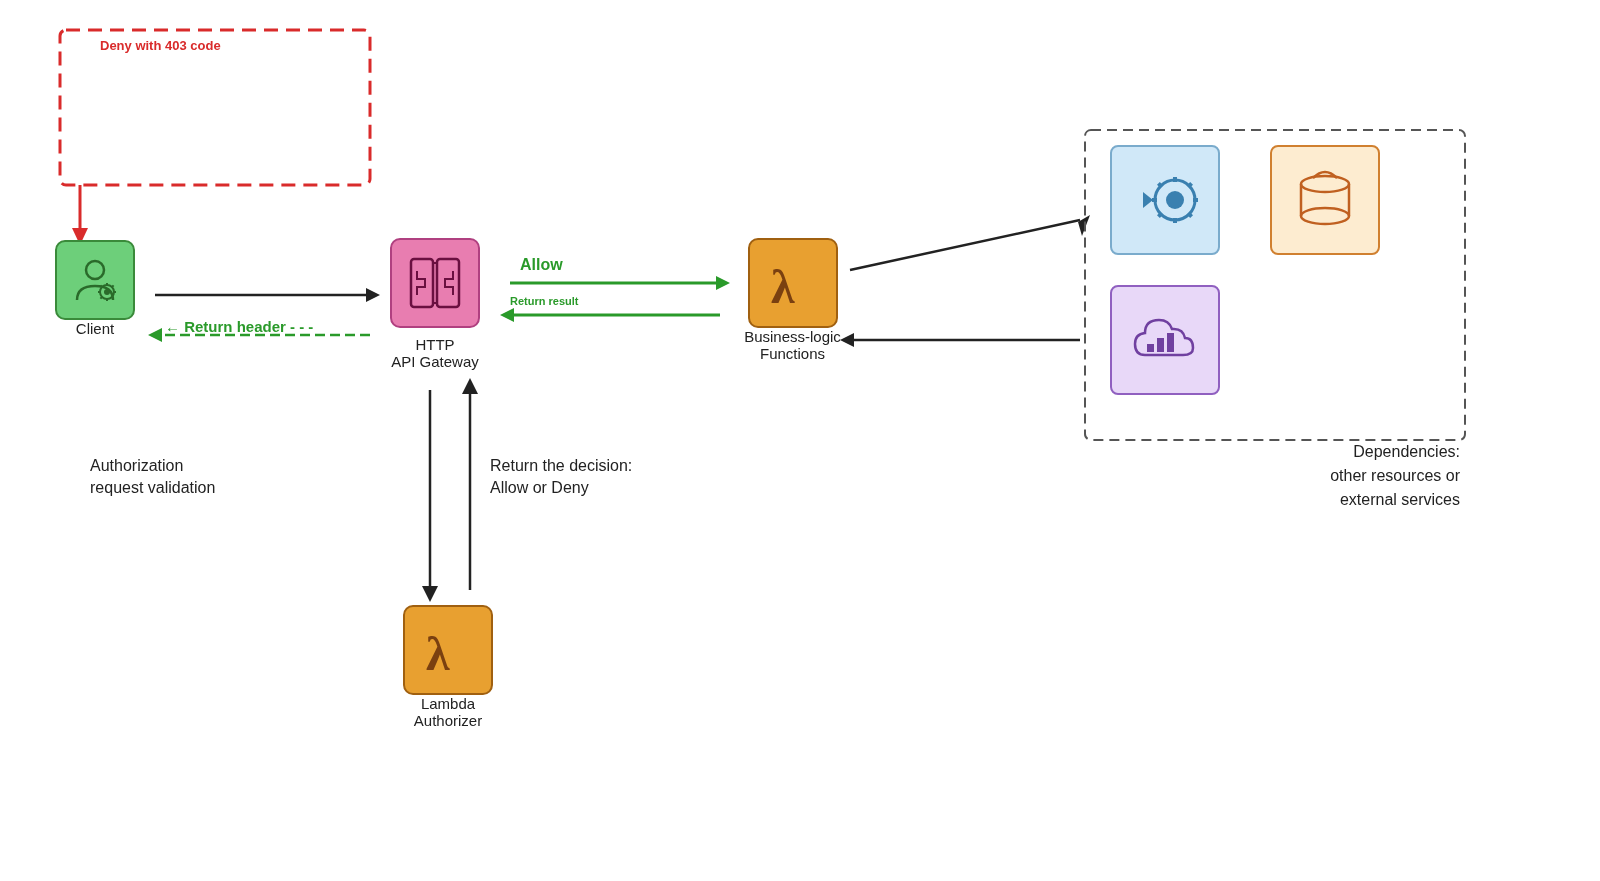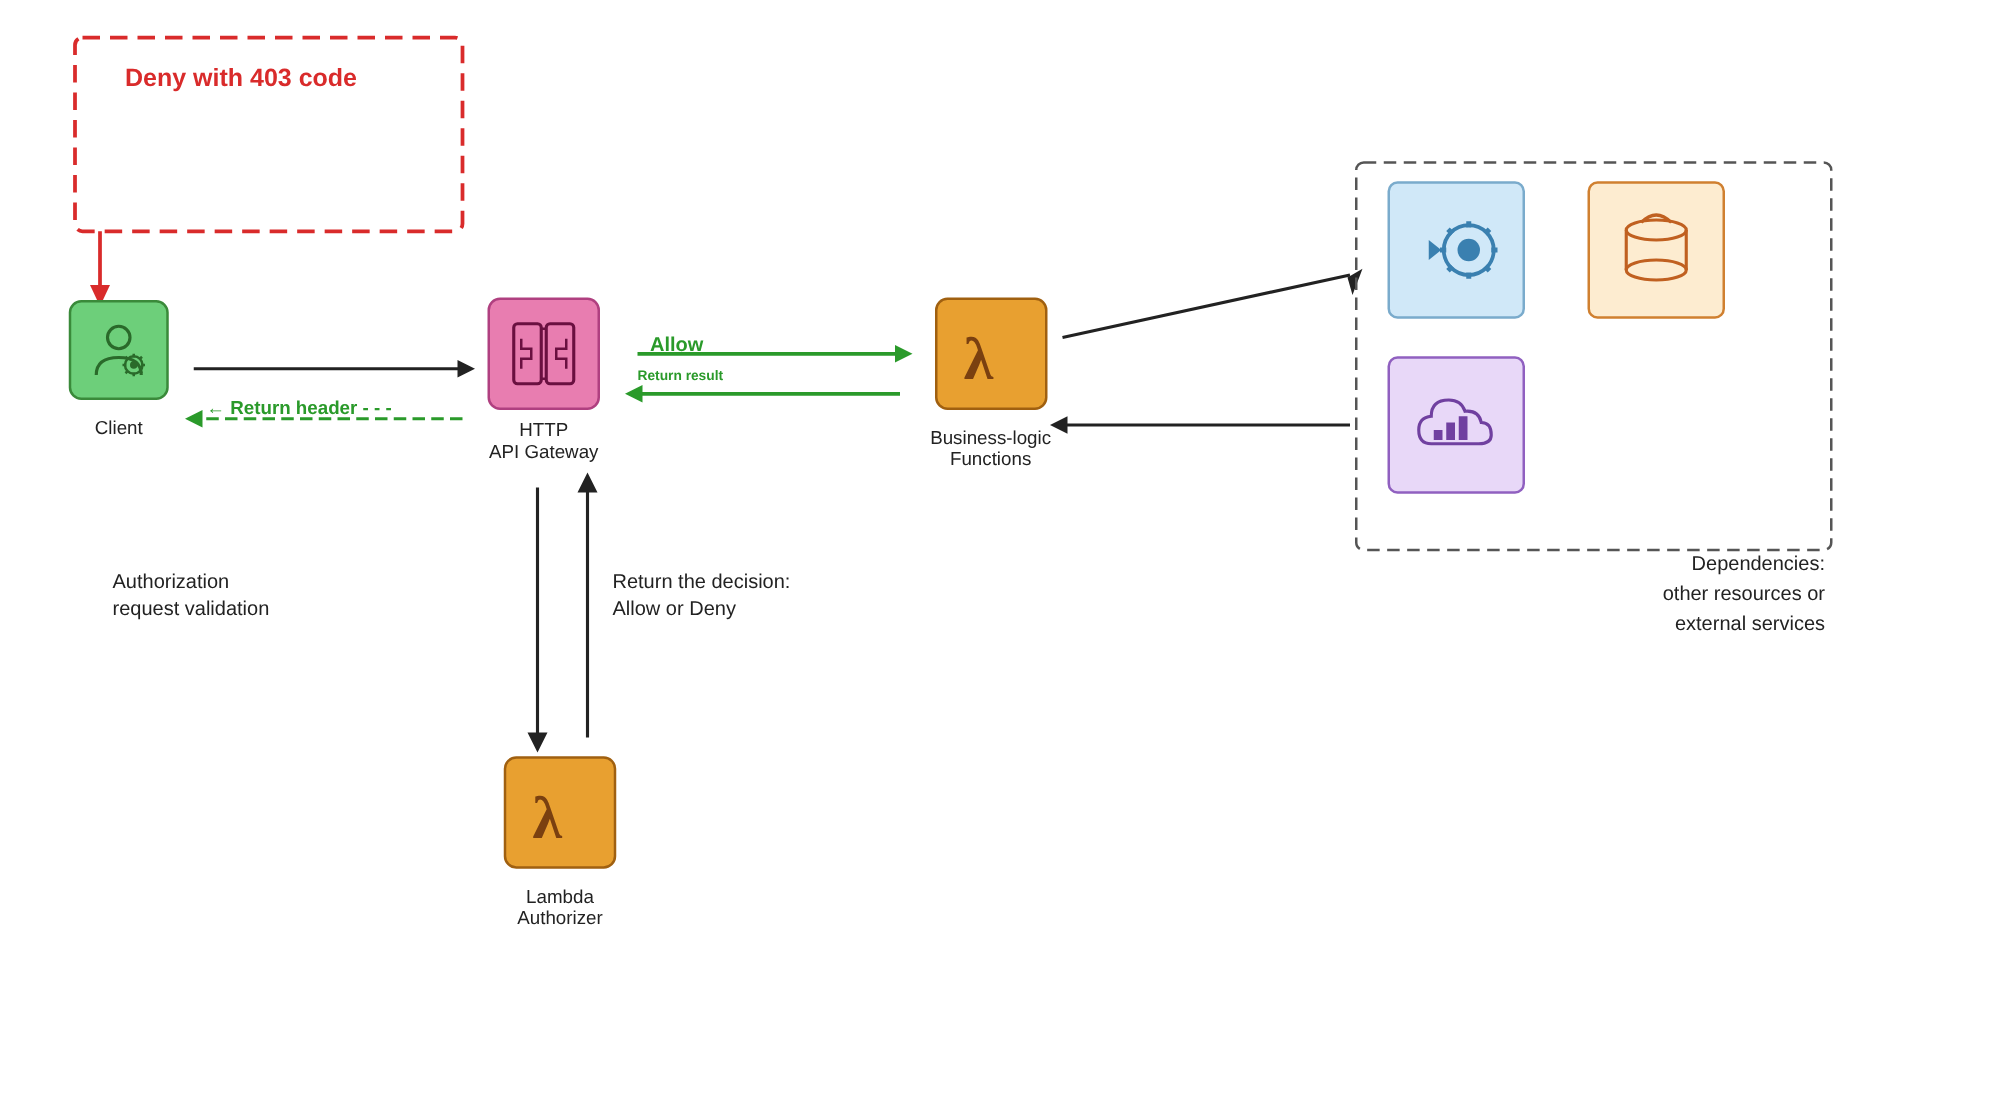--- a/index.html
+++ b/index.html
@@ -50,21 +50,21 @@
       align-items: center;
       justify-content: center;
     }
     .icon-inner {
       border-radius: 8px;
       display: flex;
       align-items: center;
       justify-content: center;
     }
     .icon-label {
-      margin-top: 14px;
+      margin-top: 0;
       font-size: 15px;
       color: #222;
       text-align: center;
       font-family: 'Segoe UI', cursive, sans-serif;
     }
   </style>
 </head>
 <body>
 
 <div class="diagram-container">
@@ -96,21 +96,21 @@
     <line x1="430" y1="390" x2="430" y2="590" stroke="#222" stroke-width="2.5"></line>
     <polygon points="430,602 422,586 438,586" fill="#222"></polygon>
 
     <line x1="470" y1="590" x2="470" y2="390" stroke="#222" stroke-width="2.5"></line>
     <polygon points="470,378 462,394 478,394" fill="#222"></polygon>
 
     <rect x="1085" y="130" width="380" height="310" rx="6" ry="6" fill="none" stroke="#555" stroke-width="2" stroke-dasharray="10,6"></rect>
 
   </svg>
 
-  <div class="label label-red" style="top:52px; left:100px; font-size:20px; white-space:nowrap;">Deny with 403 code</div>
+  <div class="label label-red" style="top:38px; left:100px; font-size:13px; white-space:nowrap;">Deny with 403 code</div>
 
 
   <div class="icon-box" style="left:40px; top:240px; width:110px;">
     <div class="icon-inner" style="width:80px;height:80px;background:#6dcf7a;border:2.5px solid #3a8a3a;border-radius:10px;">
       <svg width="56" height="56" viewBox="0 0 56 56">
 
         <circle cx="28" cy="18" r="9" fill="none" stroke="#2a6a2a" stroke-width="2.5"></circle>
         <path d="M10 48 Q10 34 28 34 Q46 34 46 48" fill="none" stroke="#2a6a2a" stroke-width="2.5"></path>
 
         <circle cx="40" cy="40" r="7" fill="none" stroke="#2a6a2a" stroke-width="2"></circle>
@@ -142,21 +142,21 @@
 
         <line x1="30" y1="12" x2="34" y2="12" stroke="#6a1040" stroke-width="2"></line>
         <line x1="30" y1="52" x2="34" y2="52" stroke="#6a1040" stroke-width="2"></line>
       </svg>
     </div>
     <div class="icon-label" style="margin-top:8px;">
       HTTP<br>API Gateway
     </div>
   </div>
 
-  <div class="label label-green" style="top:268px; left:520px; font-size:16px; white-space:nowrap;text-align:right;">Allow</div>
+  <div class="label label-green" style="top:256px; left:520px; font-size:16px; white-space:nowrap;text-align:right;">Allow</div>
 
   <div class="label label-green" style="top:295px; left:510px; font-size:11px; white-space:nowrap;">Return result</div>
 
   <div class="icon-box" style="left:720px; top:238px; width:145px;">
     <div class="icon-inner" style="width:90px;height:90px;background:#e8a030;border:2.5px solid #a06010;border-radius:10px;">
       <svg width="64" height="64" viewBox="0 0 64 64">
 
         <text x="10" y="52" font-size="48" font-family="serif" fill="#7a4010" font-weight="bold">λ</text>
       </svg>
     </div>

